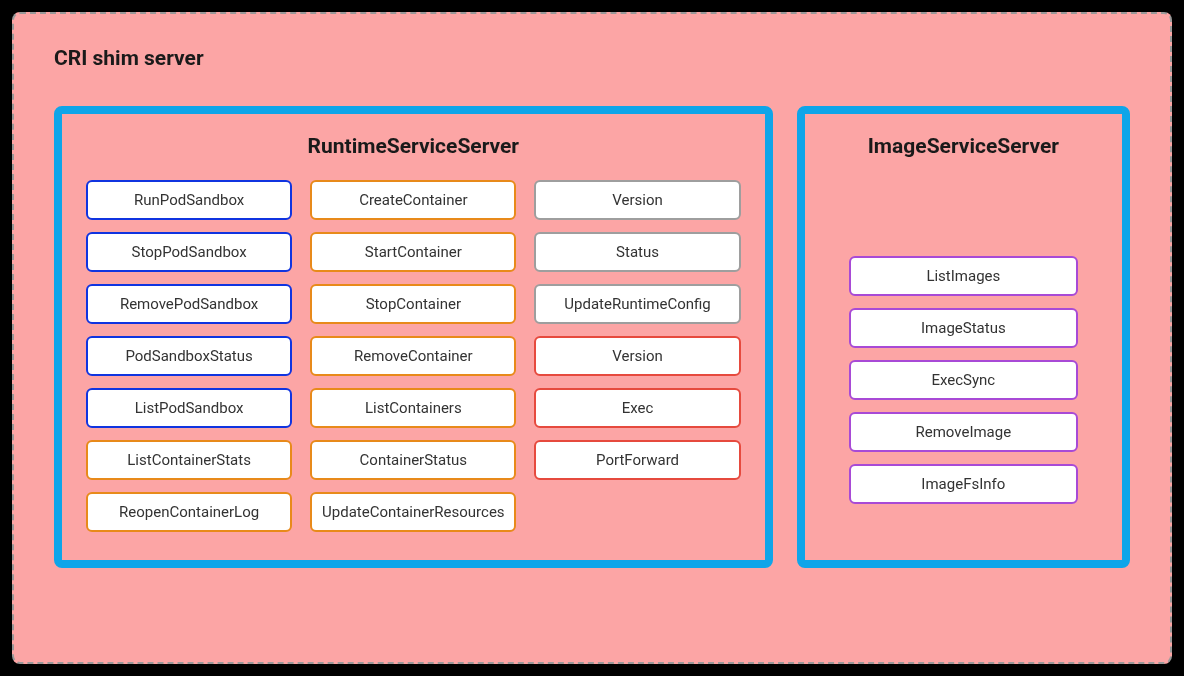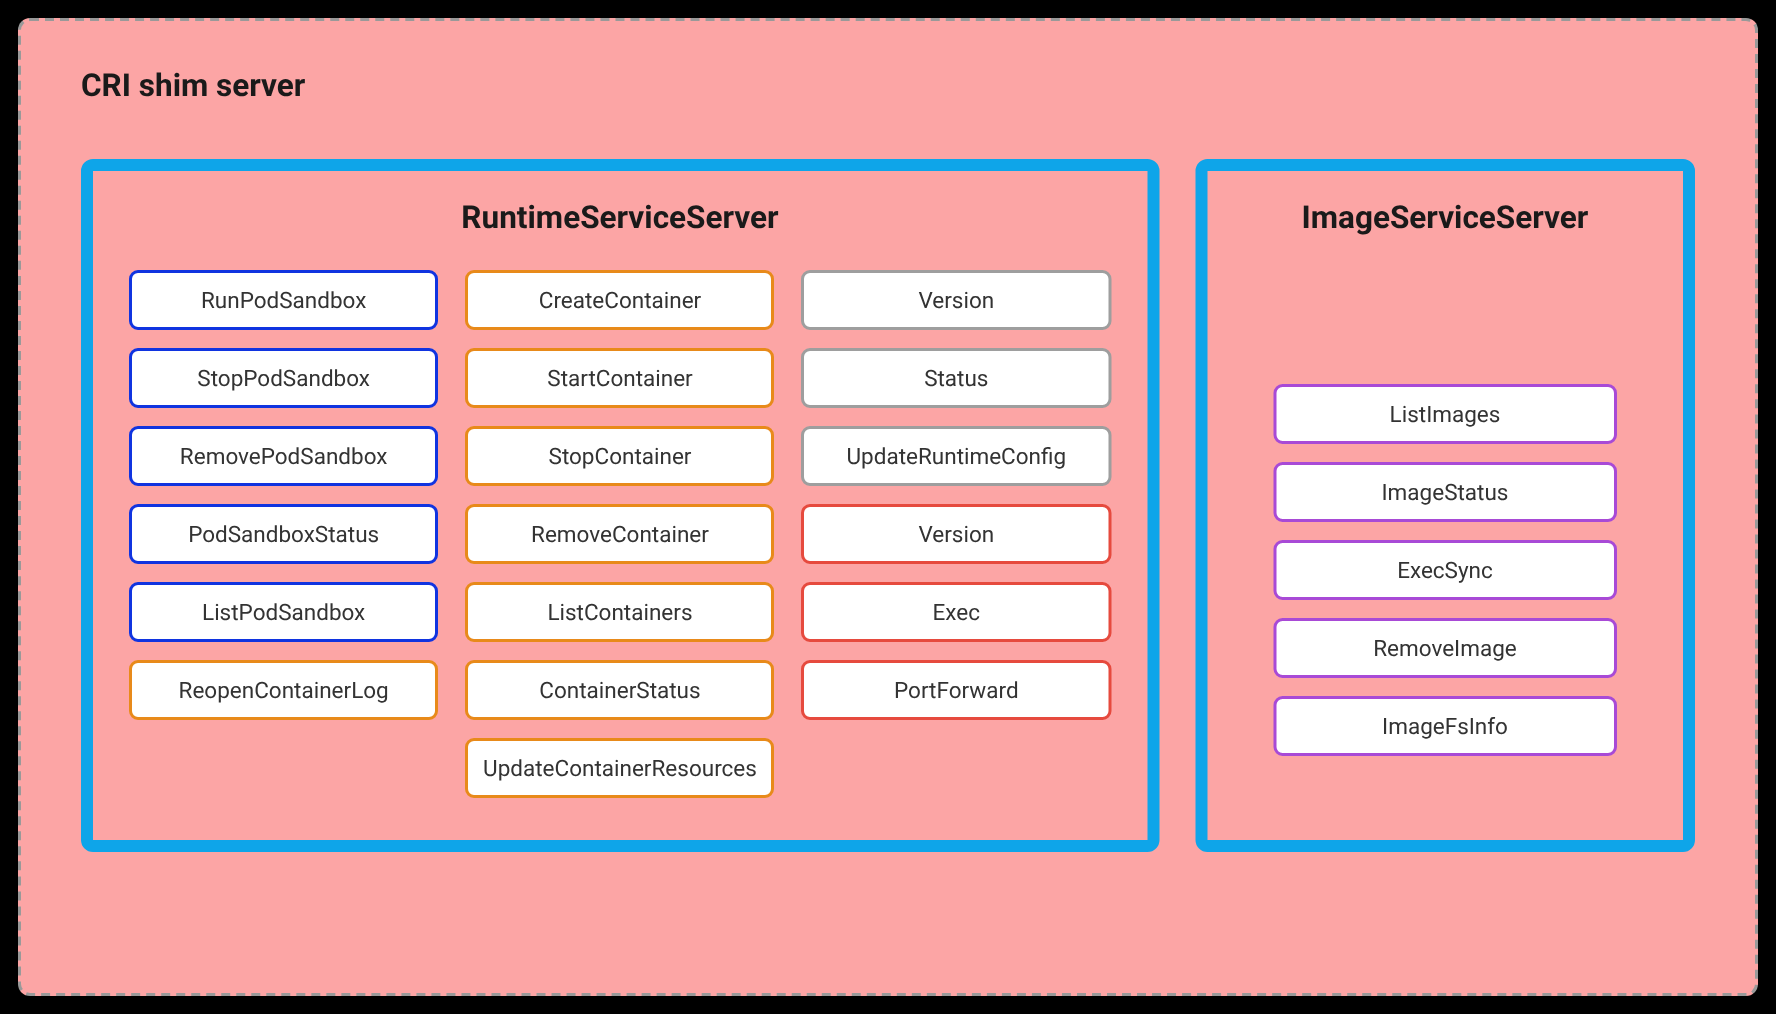--- a/index.html
+++ b/index.html
@@ -97,20 +97,21 @@
 
     <div class="panel panel-runtime">
       <div class="panel-title">RuntimeServiceServer</div>
       <div class="columns">
         <div class="column">
           <div class="method-box c-blue">RunPodSandbox</div>
           <div class="method-box c-blue">StopPodSandbox</div>
           <div class="method-box c-blue">RemovePodSandbox</div>
           <div class="method-box c-blue">PodSandboxStatus</div>
           <div class="method-box c-blue">ListPodSandbox</div>
+          <div class="method-box c-orange">ListContainerStats</div>
           <div class="method-box c-orange">ReopenContainerLog</div>
         </div>
         <div class="column">
           <div class="method-box c-orange">CreateContainer</div>
           <div class="method-box c-orange">StartContainer</div>
           <div class="method-box c-orange">StopContainer</div>
           <div class="method-box c-orange">RemoveContainer</div>
           <div class="method-box c-orange">ListContainers</div>
           <div class="method-box c-orange">ContainerStatus</div>
           <div class="method-box c-orange">UpdateContainerResources</div>

